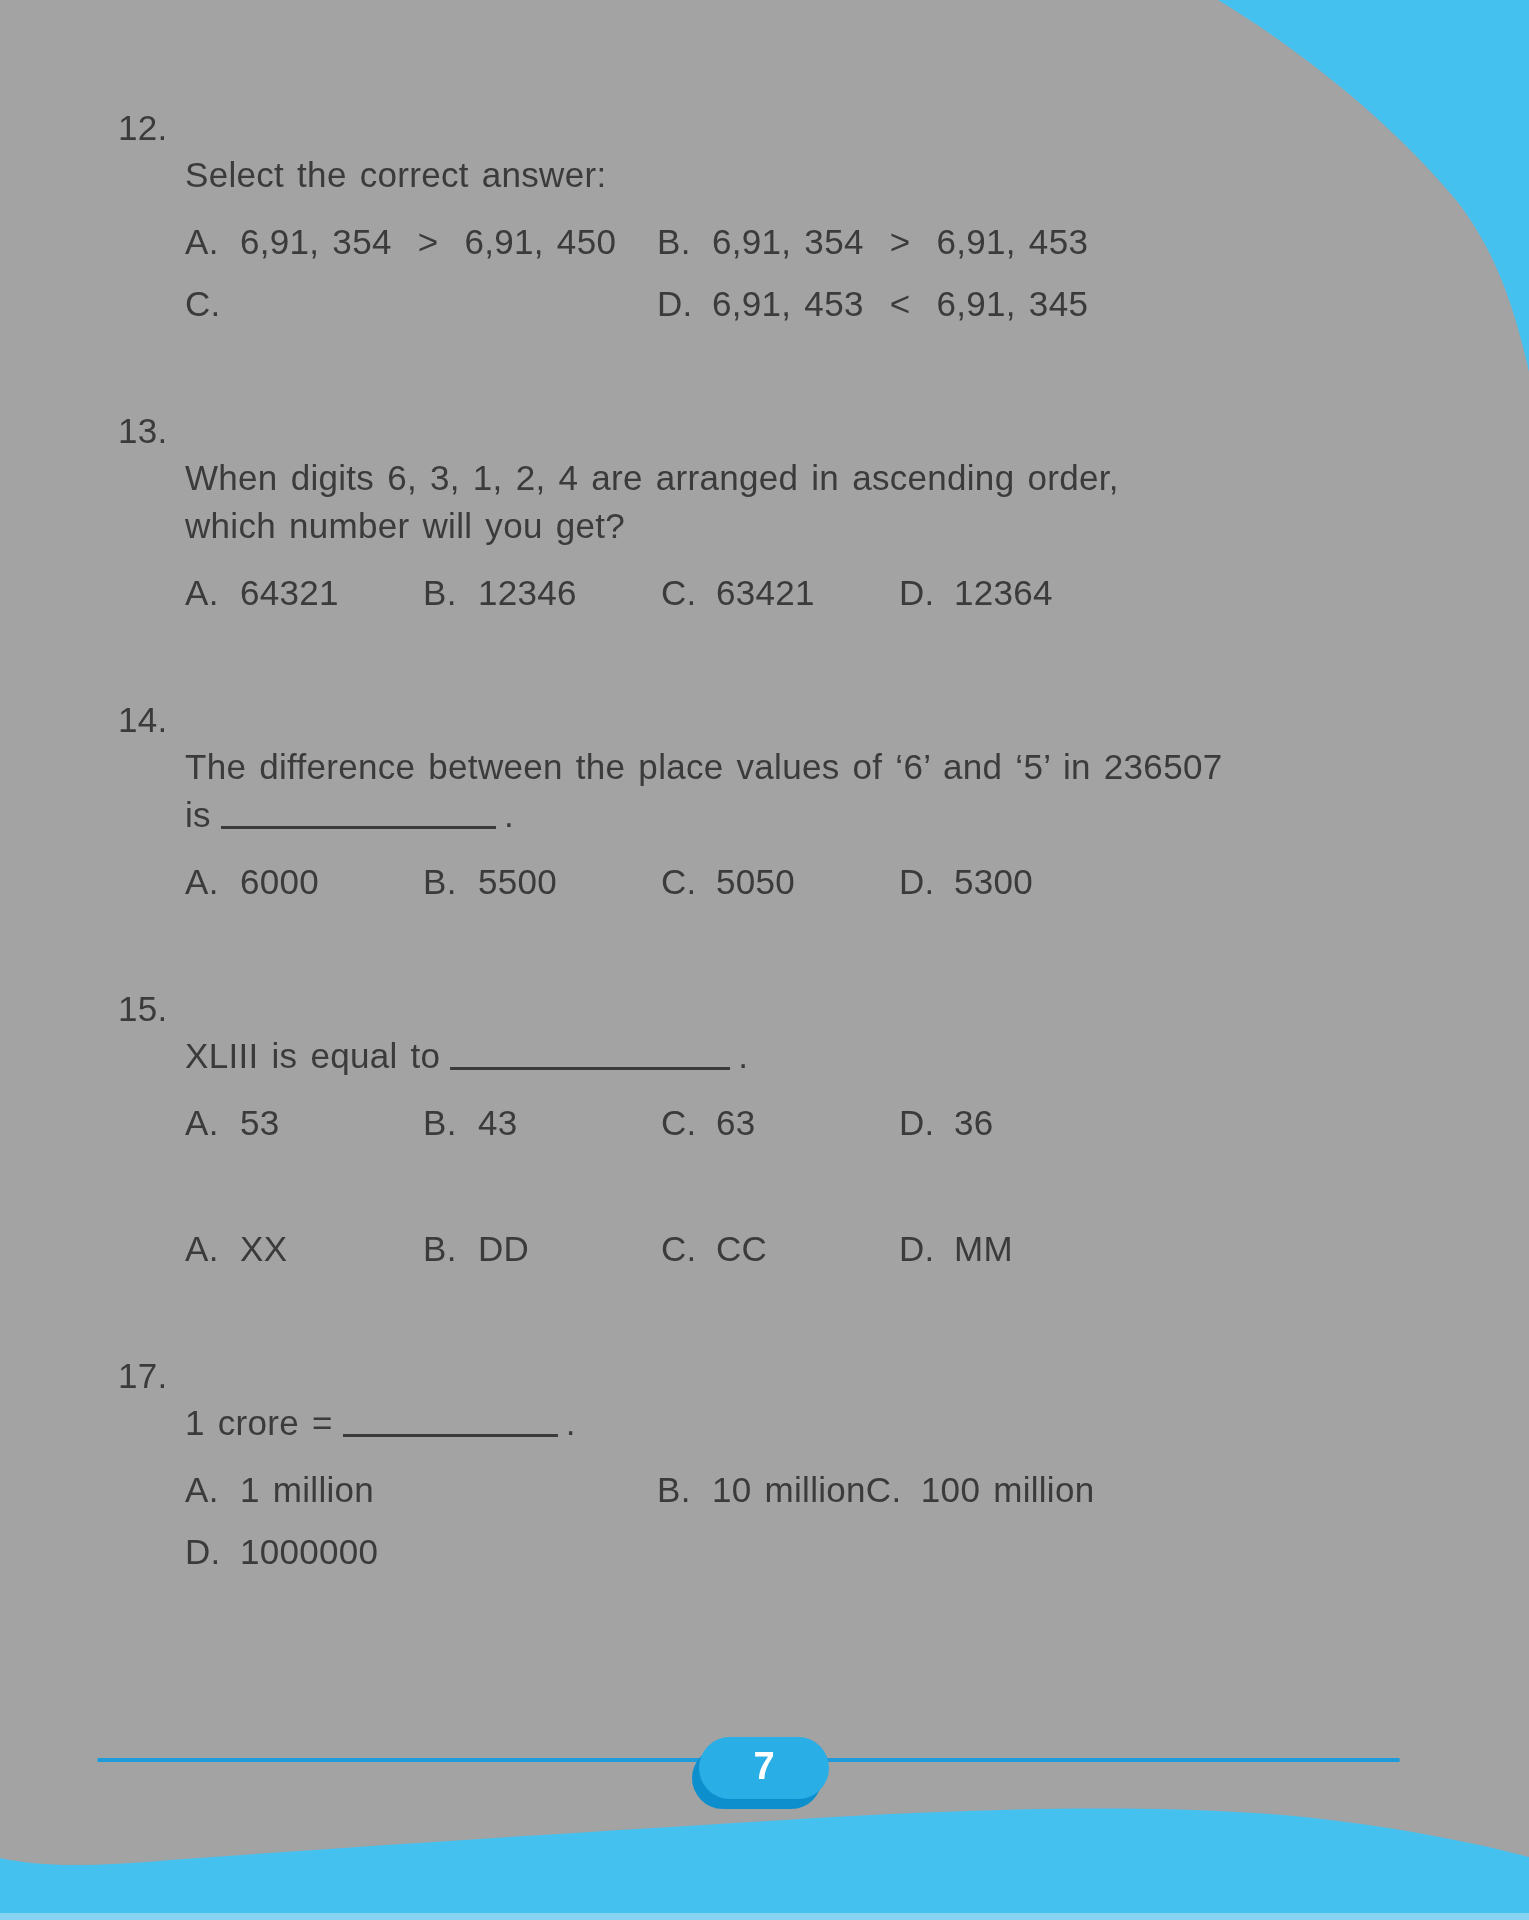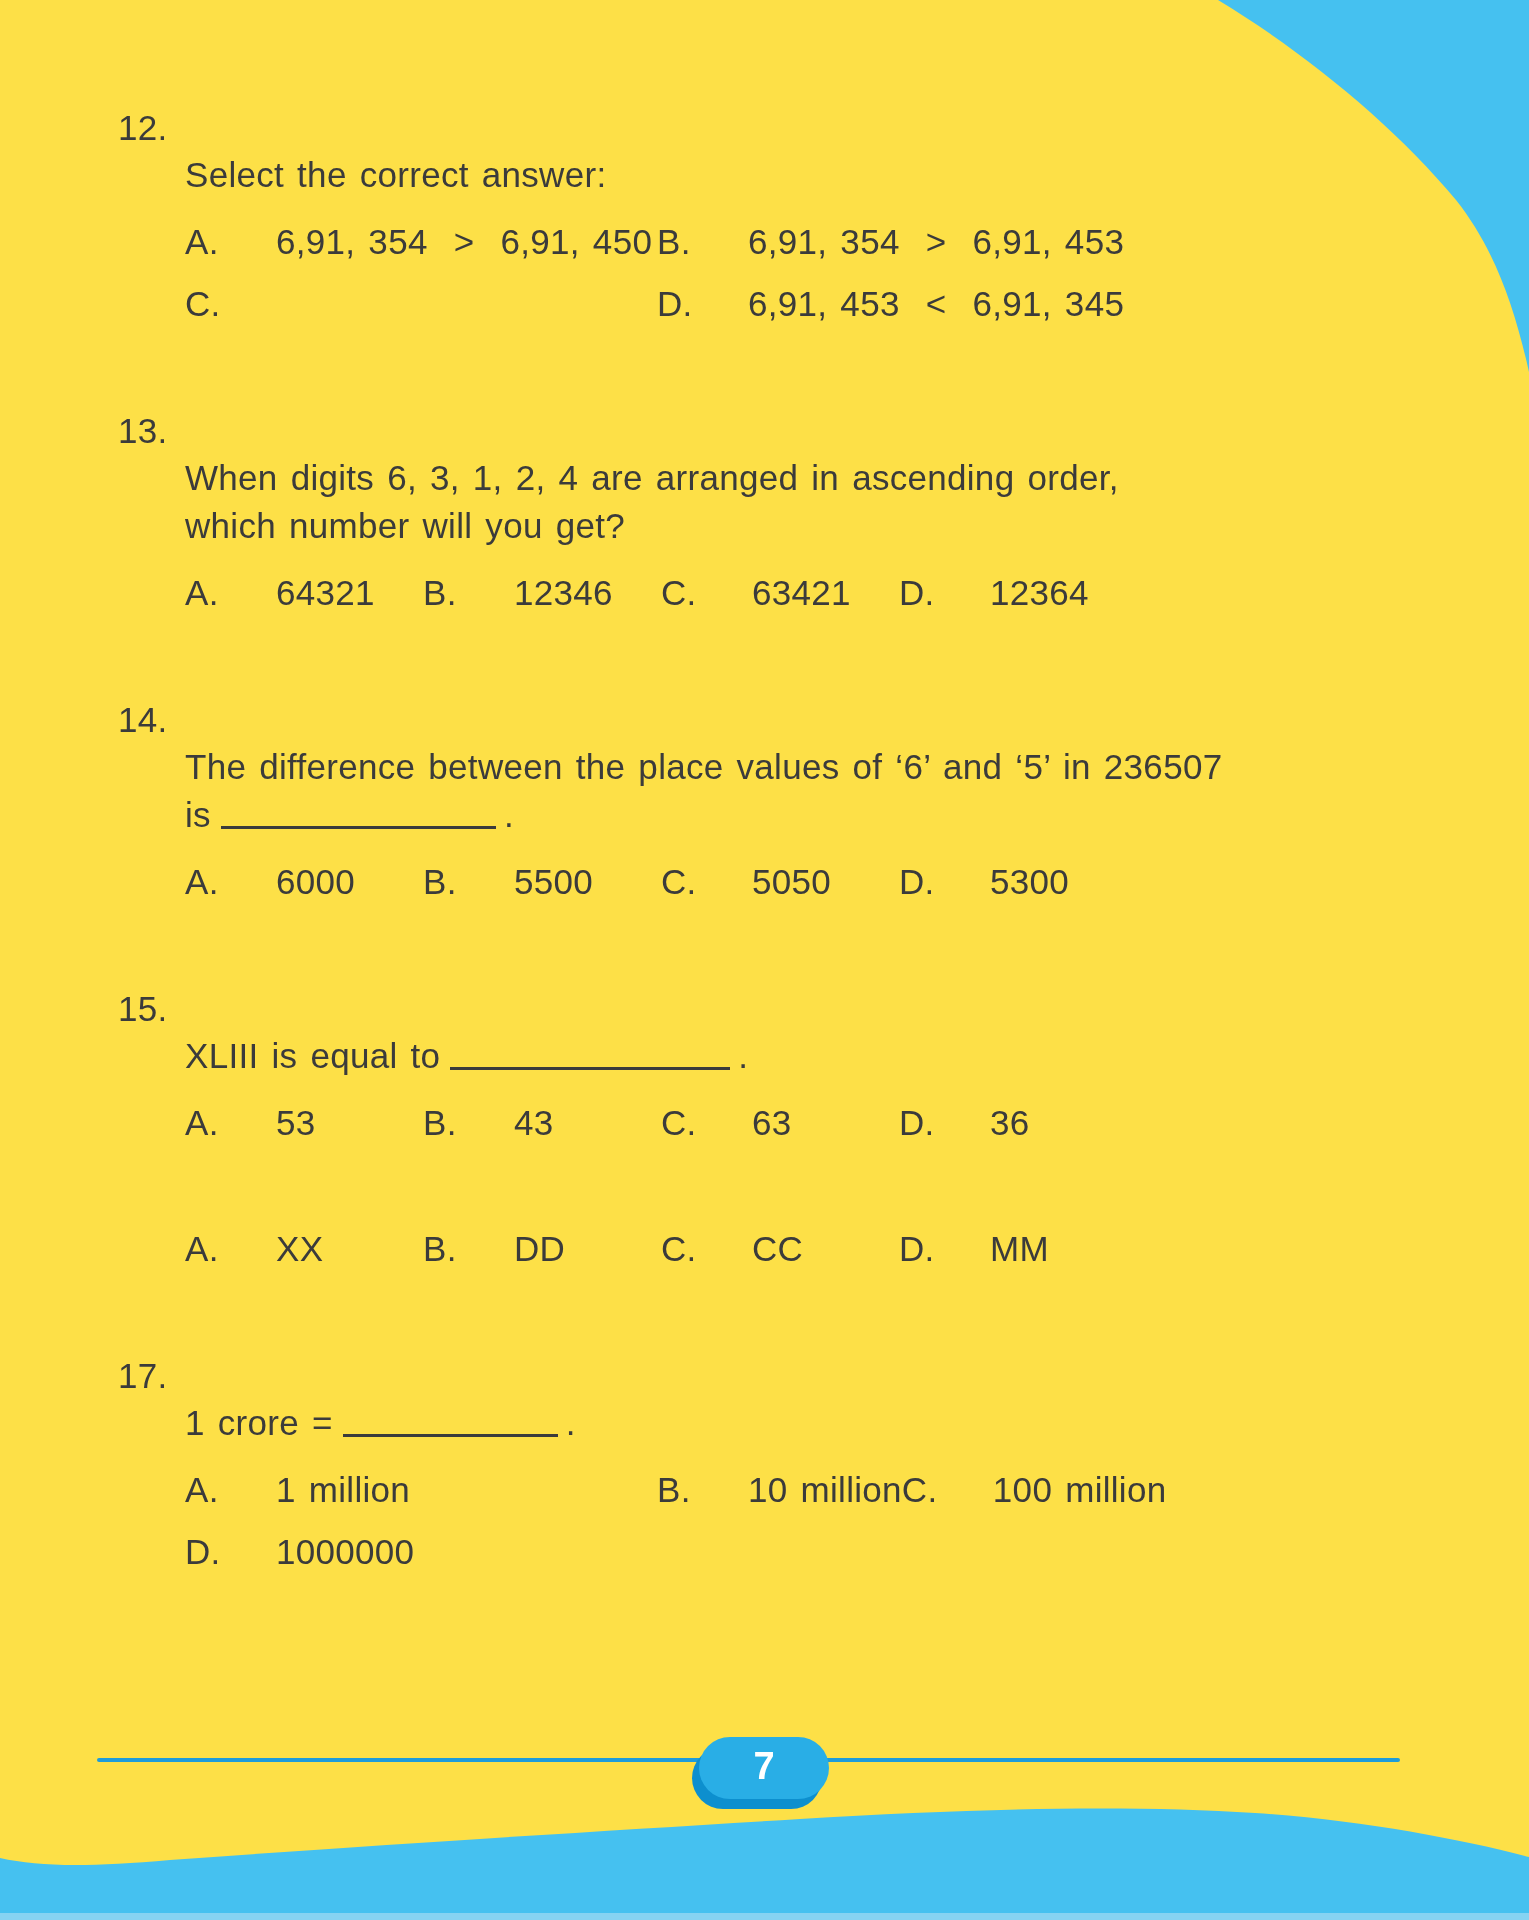--- a/index.html
+++ b/index.html
@@ -1,20 +1,20 @@
 <!DOCTYPE html>
 <html><head>
 <meta charset="utf-8">
 <style>
   html,body{margin:0;padding:0;background:#ffffff;}
   .page{
     position:relative;
     width:1529px;
     height:1920px;
-    background:#fde047;
+    background:#a3a3a3;
     overflow:hidden;
     font-family:"Liberation Sans", sans-serif;
     color:#3b3b3b;
   }
   
   .swoosh{position:absolute;top:0;right:0;width:320px;height:380px;z-index:1;}
   .bottom-wave{position:absolute;bottom:0;left:0;width:1529px;height:170px;z-index:1;}
   .bottom-strip{position:absolute;bottom:0;left:0;right:0;height:7px;background:#86d3f2;z-index:2;}
   .footer-rule{
     position:absolute;left:97px;top:1758px;width:1303px;height:4px;
@@ -52,21 +52,21 @@
   .options{
     margin-left:67px;margin-top:20px;
     display:flex;flex-wrap:wrap;row-gap:16px;
   }
   .option{display:flex;line-height:46px;}
   .cols4 .option{width:238px;}
   .cols4 .option:last-child{width:auto;}
   .cols2 .option{width:472px;}
   .cols2 .option:nth-child(even){width:auto;}
   .opt-label{flex:0 0 55px;}
-  .opt-value{white-space:pre-wrap;margin-left:36px;}
+  .opt-value{white-space:pre-wrap;}
 </style>
 </head>
 <body>
 
 <div class="page">
 
   <svg class="swoosh" viewBox="0 0 320 380" preserveAspectRatio="none" aria-hidden="true">
     <path d="M9,0 C95,52 185,125 247,200 C285,248 305,305 320,372 L320,0 Z" fill="#45c1f0"></path>
   </svg>
 

